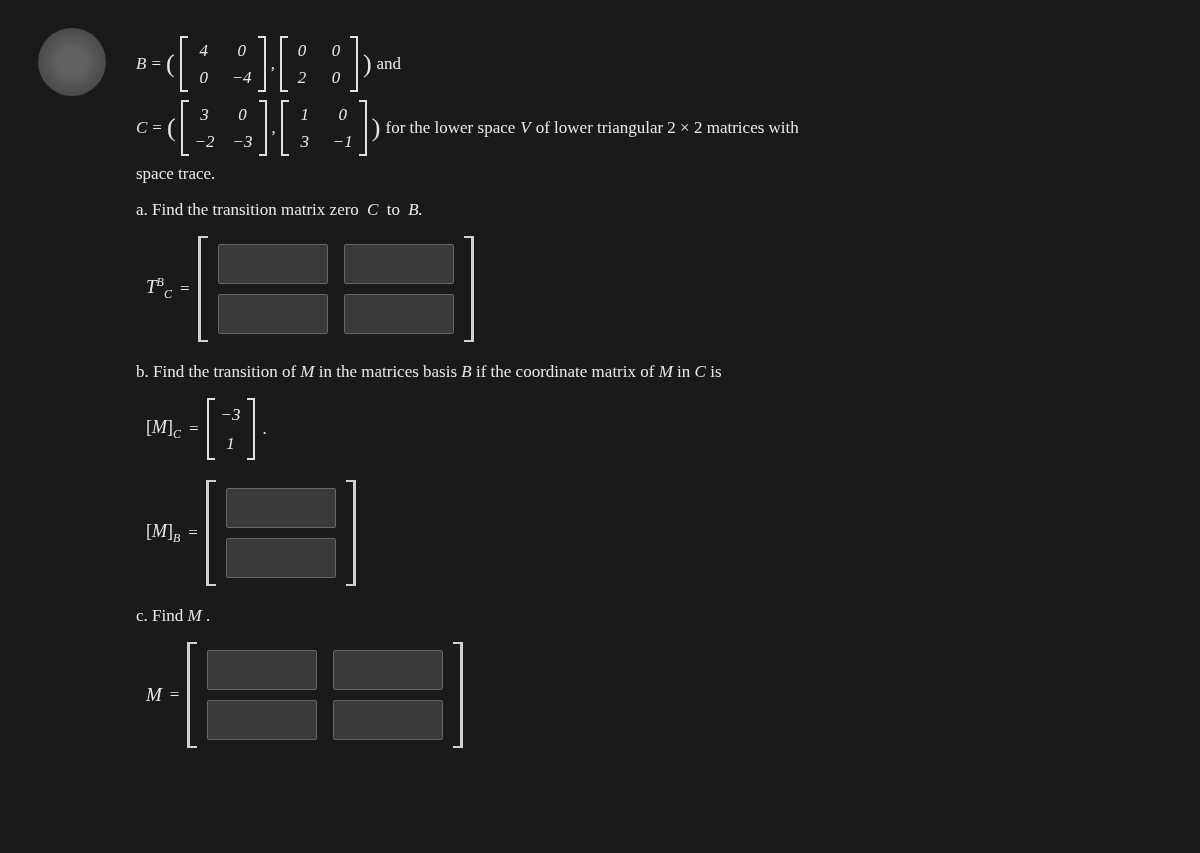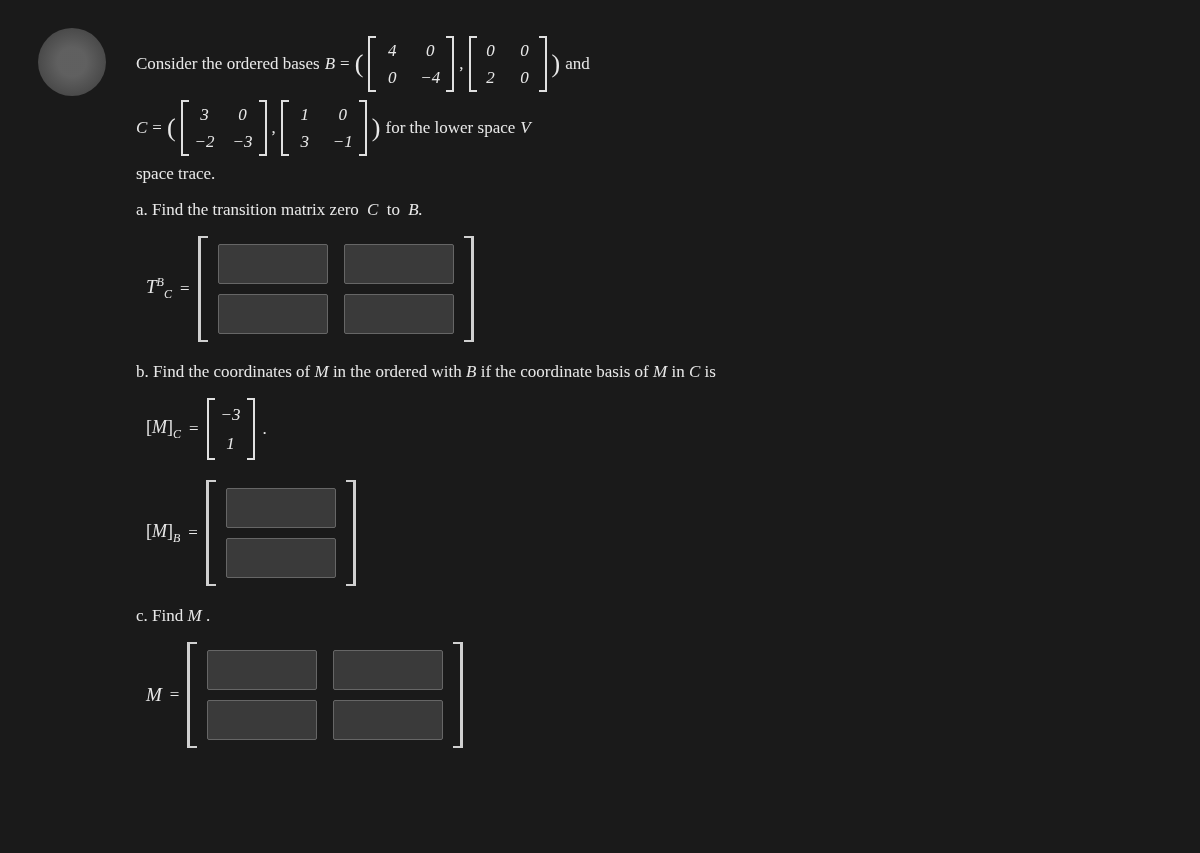--- a/index.html
+++ b/index.html
@@ -128,21 +128,20 @@
 </head>
 <body>
 
 <div style="position:relative; width:1200px; min-height:853px; background:#1a1a1a; padding: 16px 24px;">
 
   <div style="position:absolute; top:8px; left:8px; width:68px; height:68px; background:radial-gradient(circle, #777 30%, #444 100%); border-radius:50%; opacity:0.75;"></div>
 
   <div style="margin-left:82px;">
 
     <div class="question-header">
-      <span>Consider the ordered bases</span>
       <span class="italic"><em>B</em></span>
       <span>=</span>
       <span style="font-size:26px; line-height:1;">(</span>
 
       <span class="disp-matrix">
         <span class="bracket-l" style="min-height:48px;"></span>
         <span class="disp-cells cols2">
           <span class="tc">4</span>
           <span class="tc">0</span>
           <span class="tc">0</span>
@@ -193,20 +192,21 @@
           <span class="tc">0</span>
           <span class="tc">3</span>
           <span class="tc">−1</span>
         </span>
         <span class="bracket-r" style="min-height:48px;"></span>
       </span>
 
       <span style="font-size:26px; line-height:1;">)</span>
       <span>for the lower space</span>
       <span class="italic"><em>V</em></span>
+      <span>of lower triangular 2 × 2 matrices with</span>
     </div>
 
     <div class="section">
       <span>space trace.</span>
     </div>
 
     <div class="section">
       <span>a. Find the transition matrix zero</span>
       <span class="italic" style="margin:0 4px;"><em> C</em></span>
       <span>to</span>
@@ -225,25 +225,25 @@
           <input type="text" class="input-box" style="background: rgb(58, 58, 58); border: 1.5px solid rgb(102, 102, 102); border-radius: 2px; width: 110px; height: 40px; outline: none; color: rgb(232, 232, 232);">
           <input type="text" class="input-box" style="background: rgb(58, 58, 58); border: 1.5px solid rgb(102, 102, 102); border-radius: 2px; width: 110px; height: 40px; outline: none; color: rgb(232, 232, 232);">
           <input type="text" class="input-box" style="background: rgb(58, 58, 58); border: 1.5px solid rgb(102, 102, 102); border-radius: 2px; width: 110px; height: 40px; outline: none; color: rgb(232, 232, 232);">
           <input type="text" class="input-box" style="background: rgb(58, 58, 58); border: 1.5px solid rgb(102, 102, 102); border-radius: 2px; width: 110px; height: 40px; outline: none; color: rgb(232, 232, 232);">
         </span>
         <span class="big-bracket-r" style="min-height:96px;"></span>
       </span>
     </div>
 
     <div class="section" style="margin-top:4px;">
-      <span>b. Find the coordinates of</span>
+      <span>b. Find the transition of</span>
       <em> M </em>
-      <span>in the ordered with</span>
+      <span>in the matrices basis</span>
       <em> B </em>
-      <span>if the coordinate basis of</span>
+      <span>if the coordinate matrix of</span>
       <em> M </em>
       <span>in</span>
       <em> C </em>
       <span>is</span>
     </div>
 
     <div class="ans-row">
       <span style="font-size:18px;">
         [<em>M</em>]<sub><em>C</em></sub>
       </span>

